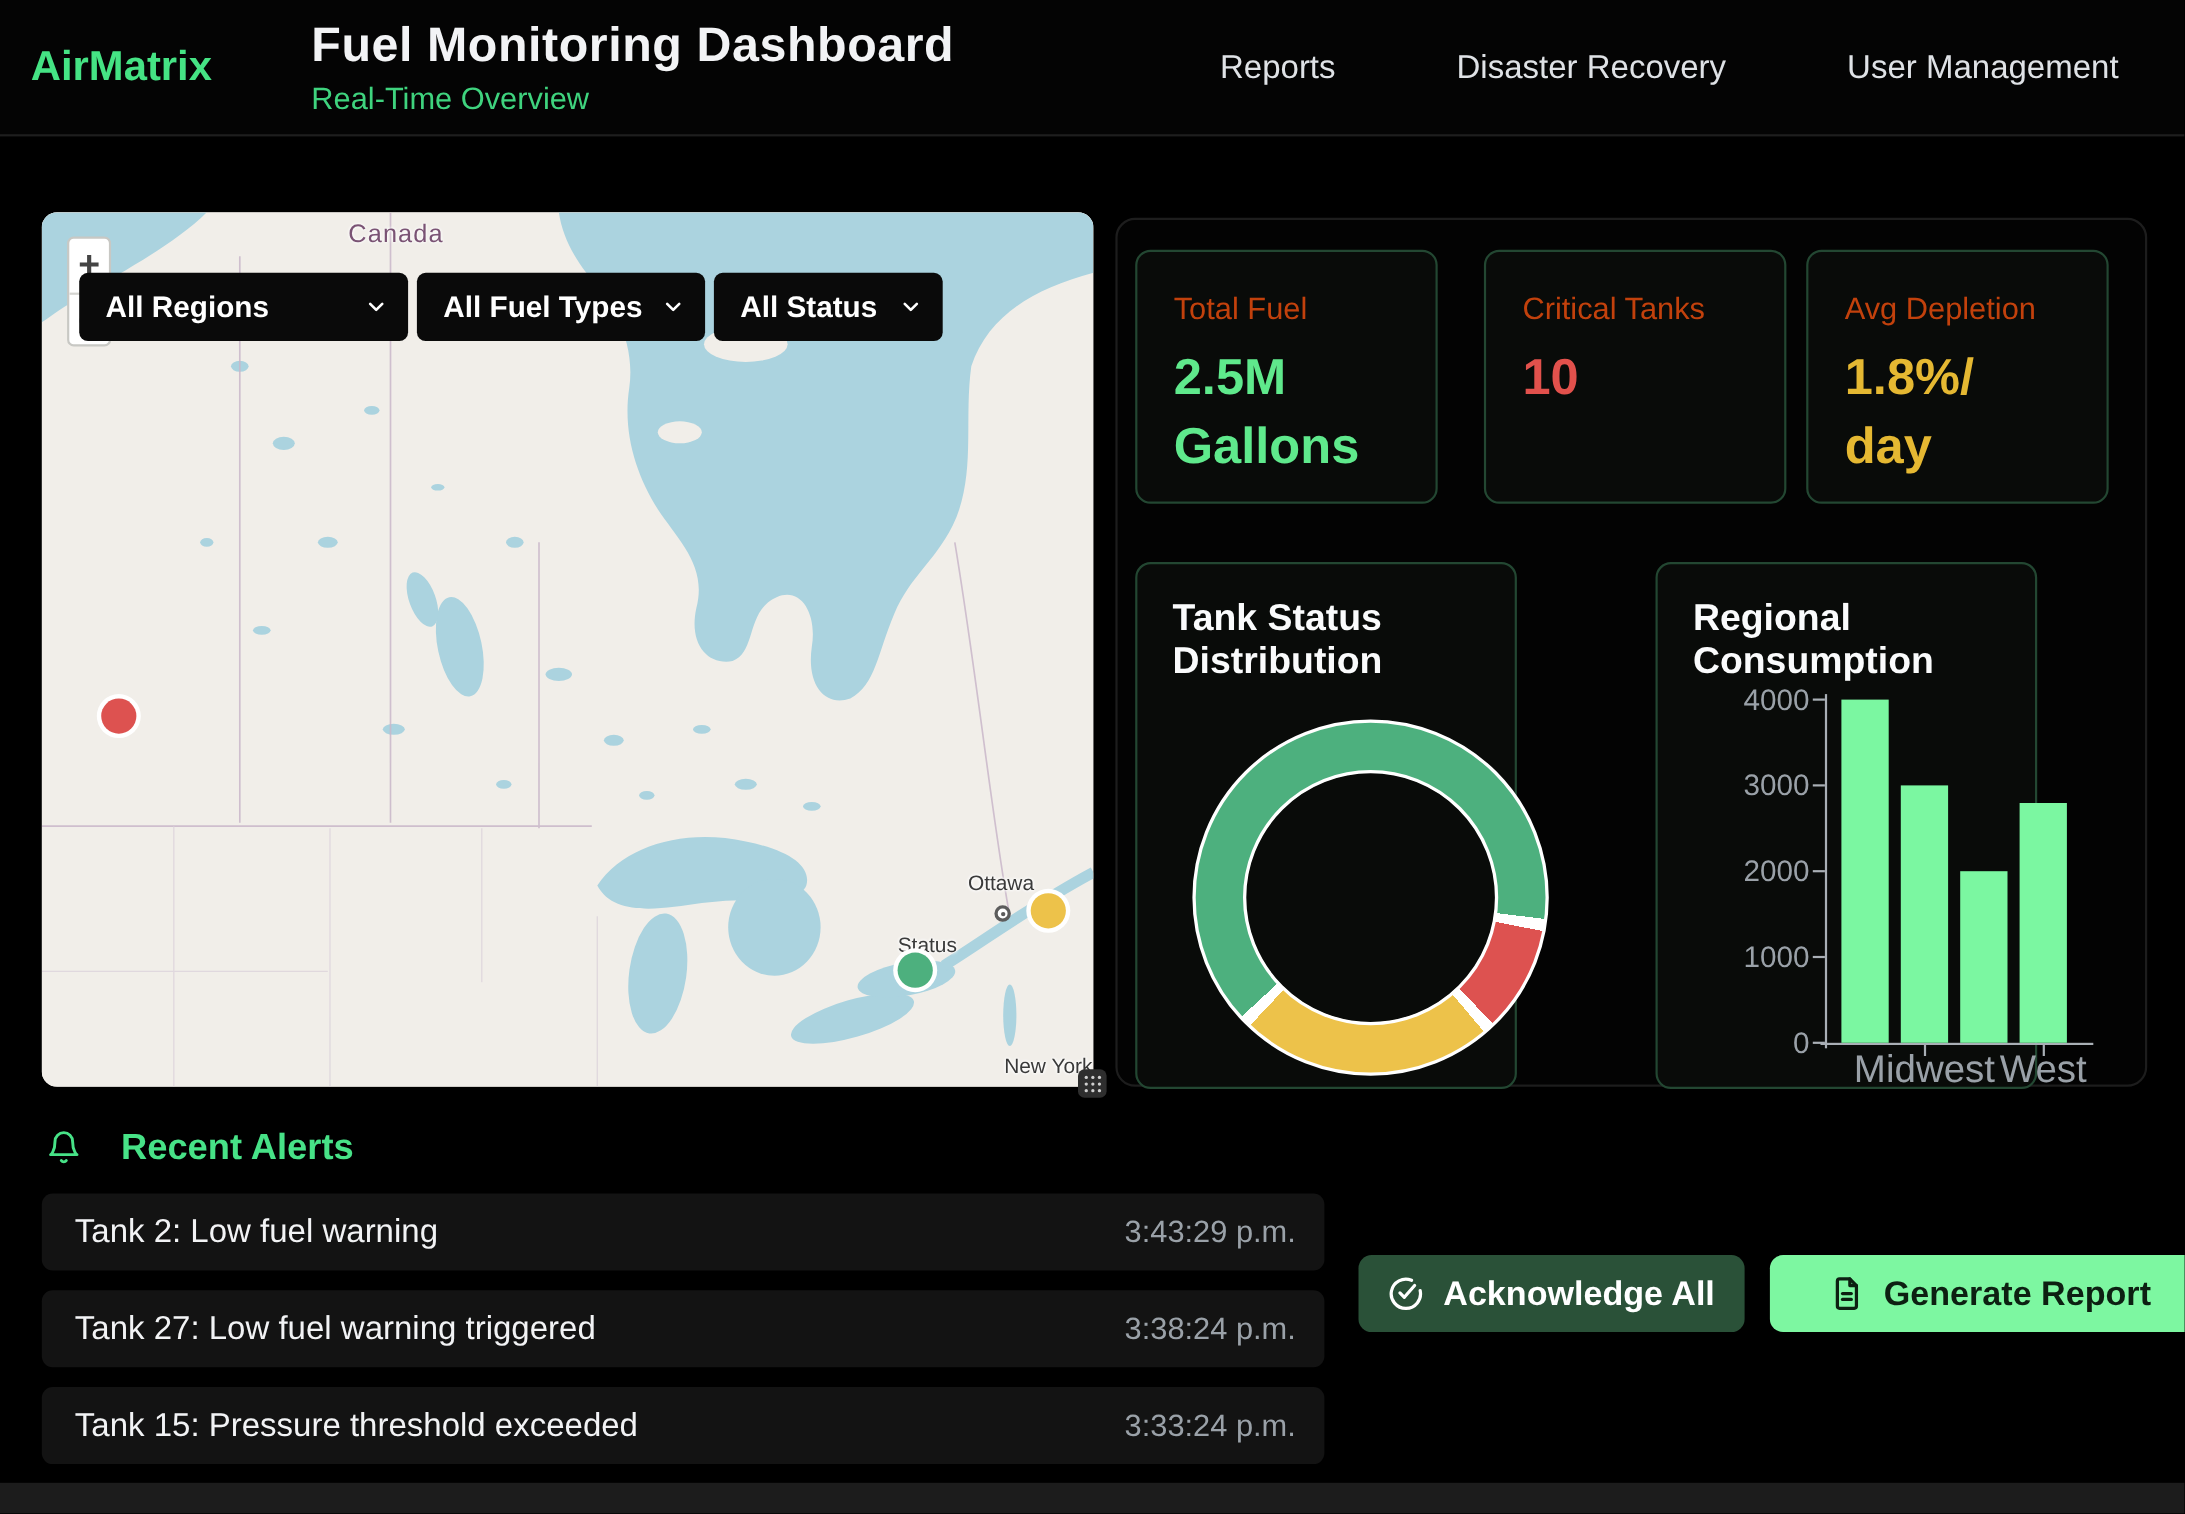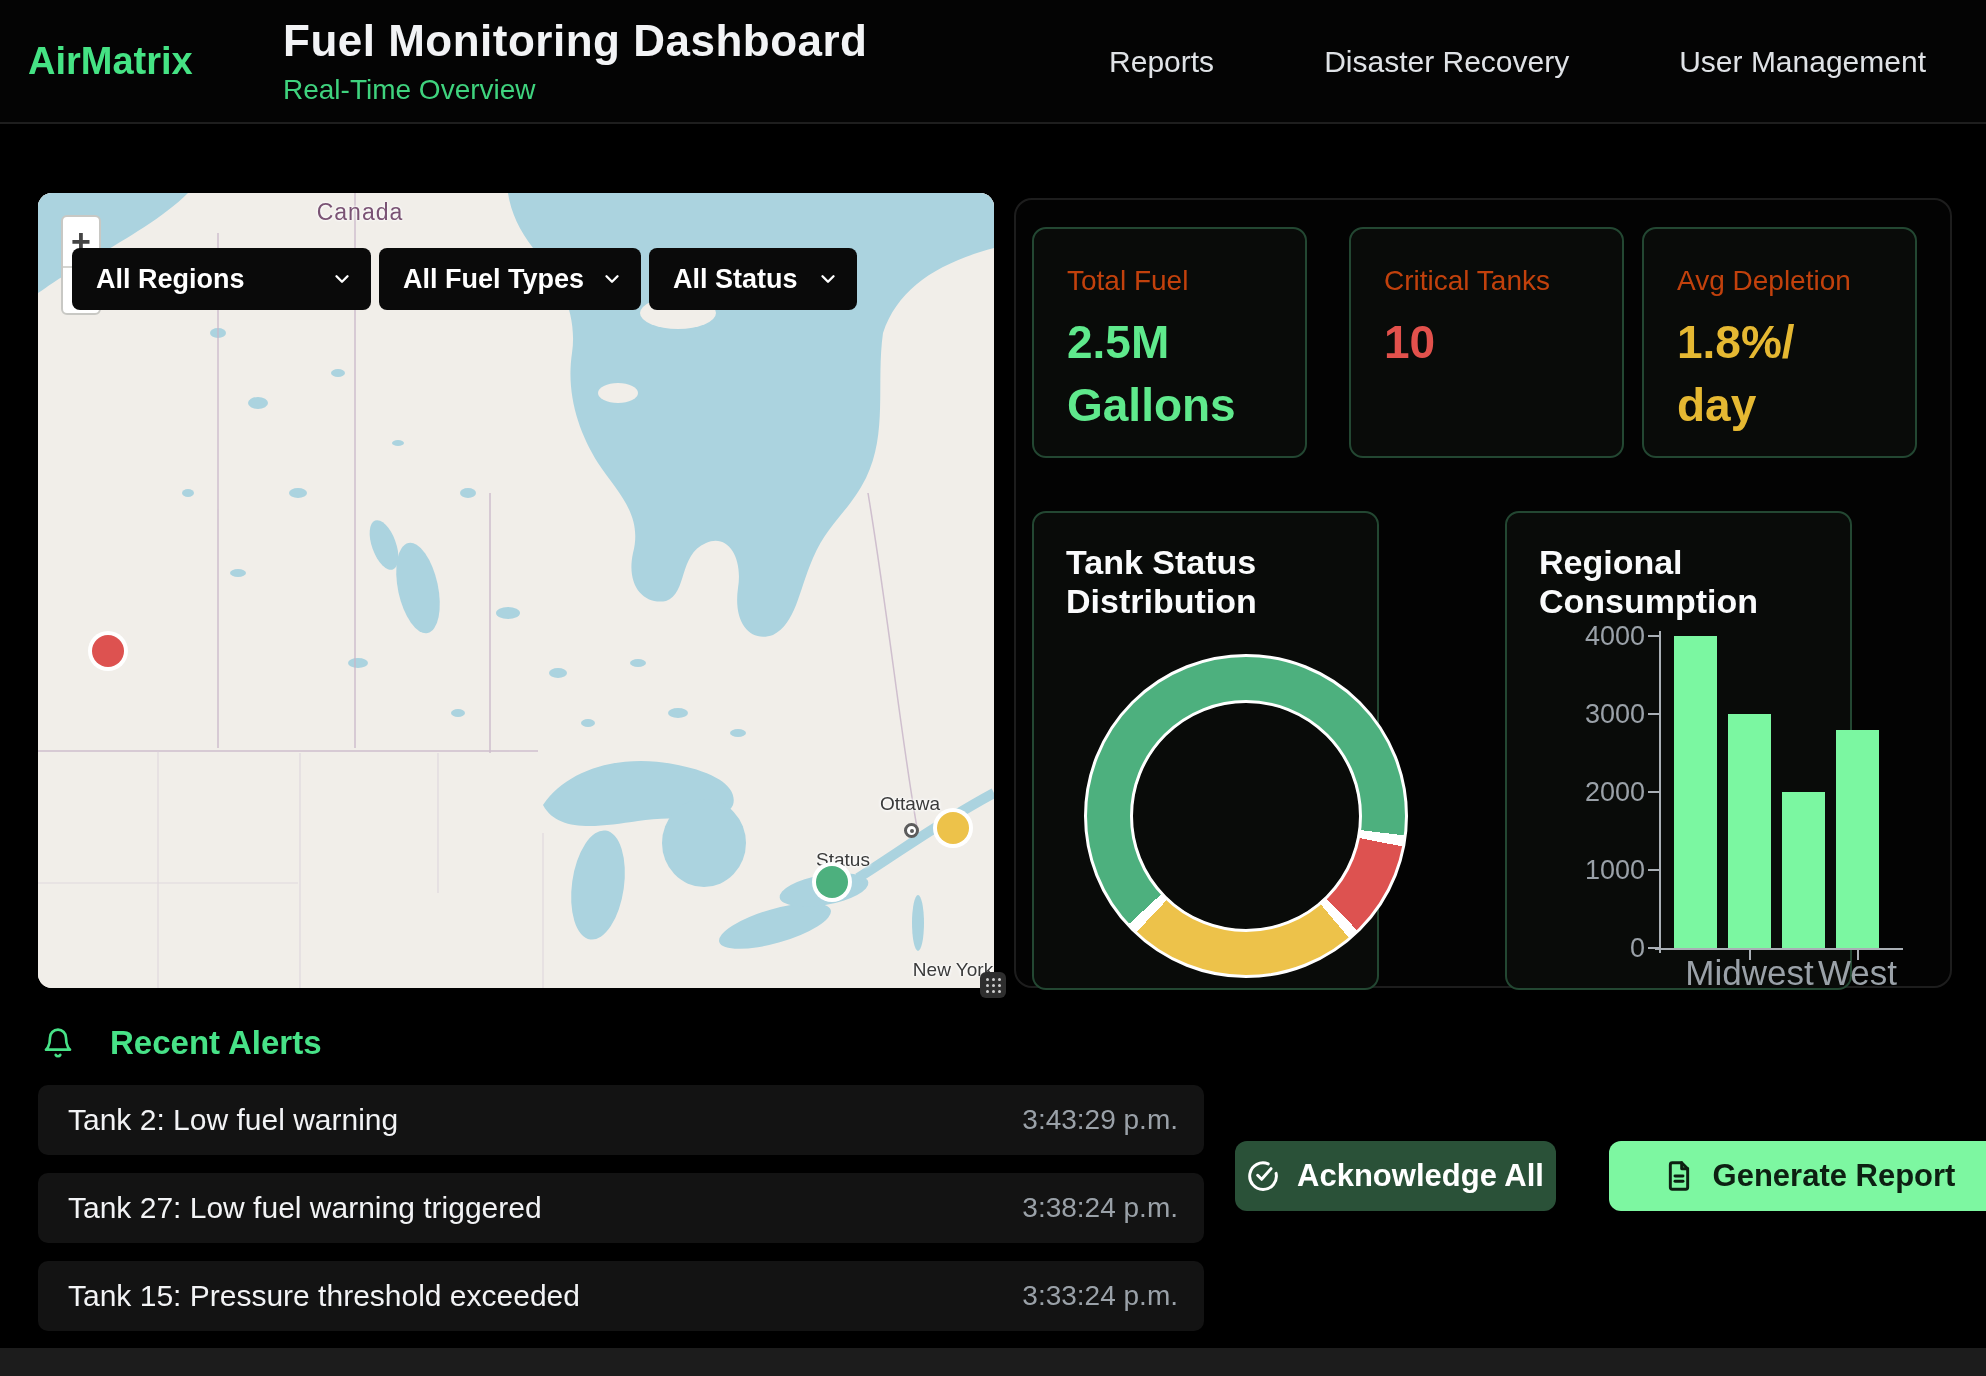--- a/index.html
+++ b/index.html
@@ -77,21 +77,21 @@
   .alerts-header { position:absolute; left:42px; top:1024px; display:flex; align-items:center; gap:36px; }
   .alerts-title { font-size:33px; font-weight:bold; color:#47e287; }
   .alert-row { position:absolute; left:38px; width:1166px; height:70px; background:#131313;
     border-radius:10px; display:flex; align-items:center; justify-content:space-between;
     padding:0 26px 0 30px; cursor:pointer; }
   .alert-msg { font-size:30px; color:#f2f3f5; }
   .alert-time { font-size:28px; color:#9aa1a8; }
   
   .btn { position:absolute; top:1141px; height:70px; border-radius:12px; display:flex;
     align-items:center; justify-content:center; gap:18px; font-size:31px; font-weight:bold; cursor:pointer; }
-  .btn-ack { left:1235px; width:321px; background:#2a5138; color:#fff; }
+  .btn-ack { left:1235px; width:351px; background:#2a5138; color:#fff; }
   .btn-report { left:1609px; width:400px; background:#7df7a1; color:#0d2012; }
   .footer-bar { position:absolute; left:0; top:1348px; width:1986px; height:28px; background:#1c1c1c; }
 </style>
 </head>
 <body>
 
 <div class="header">
   <div class="brand">AirMatrix</div>
   <div class="title-block">
     <div class="page-title">Fuel Monitoring Dashboard</div>

